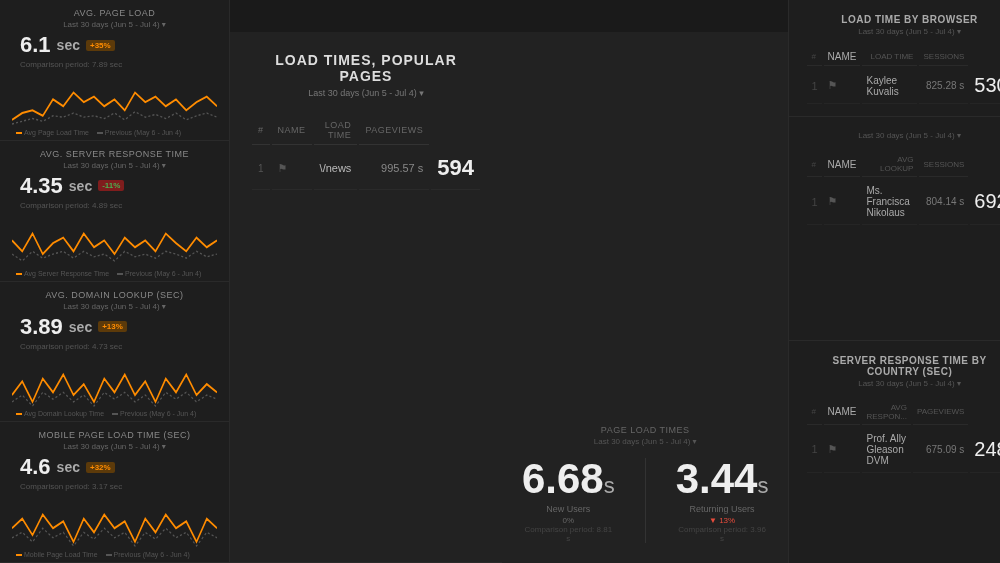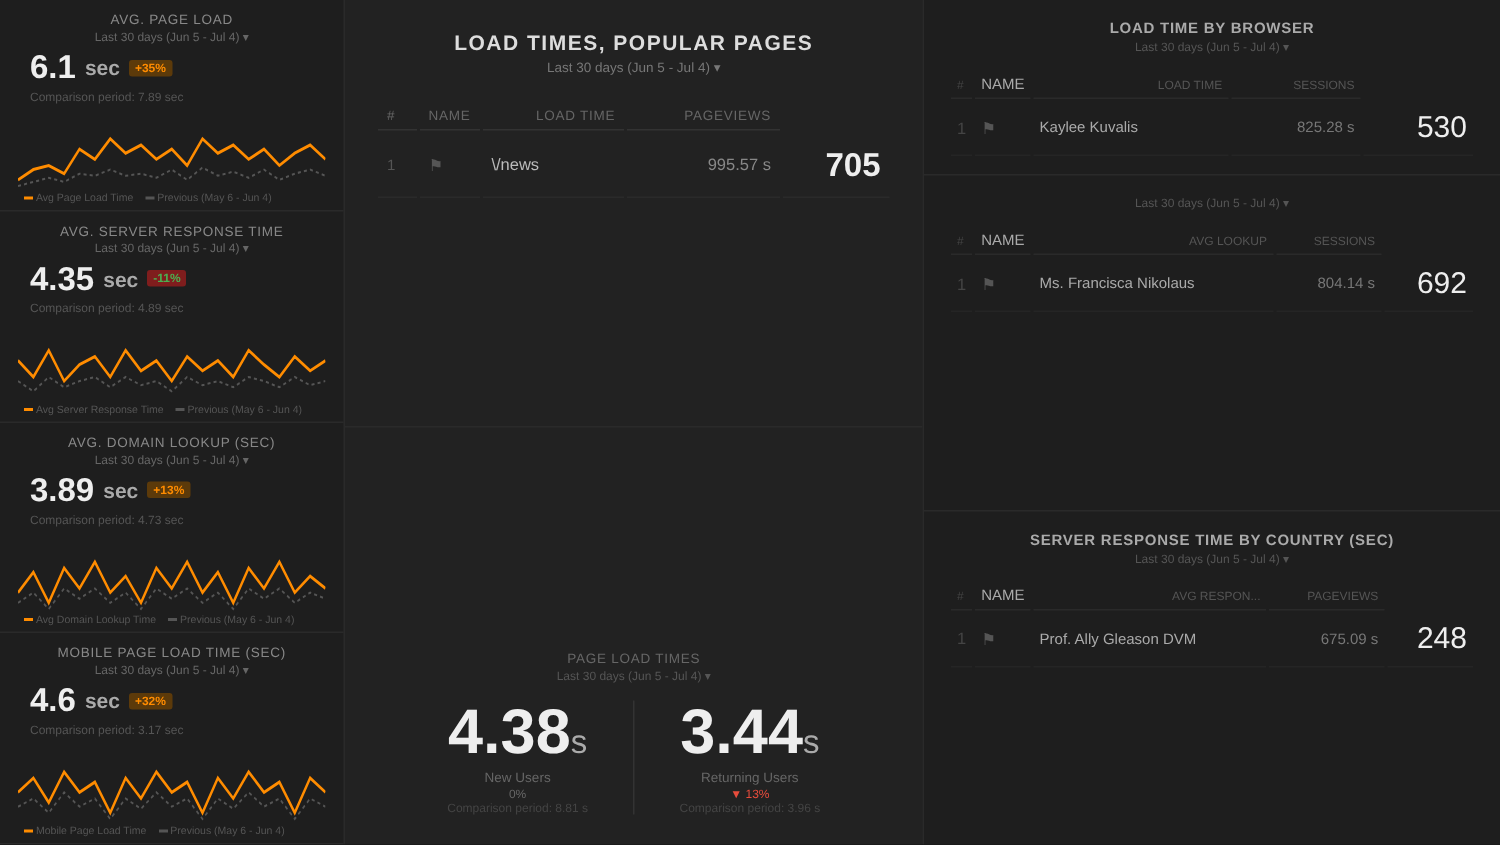--- a/index.html
+++ b/index.html
@@ -99,22 +99,23 @@
       display: inline-block;
       margin-right: 2px;
       vertical-align: middle;
     }
     .legend-orange { background: #ff8c00; }
     .legend-gray { background: #555; }
 
     
     .mid-col {
       display: flex;
-      flex-direction: column;
+      flex-direction: row;
       background: #222;
+      margin-top: 32px;
     }
     
     .popular-pages {
       flex: 1;
       padding: 20px 20px 10px;
       border-bottom: 1px solid #2a2a2a;
       display: flex;
       flex-direction: column;
     }
     .section-title {
@@ -388,33 +389,33 @@
             <th style="text-align:right">LOAD TIME</th>
             <th style="text-align:right">PAGEVIEWS</th>
           </tr>
         </thead>
         <tbody>
           <tr>
             <td class="row-num">1</td>
             <td style="width:16px;color:#555">⚑</td>
             <td class="row-name">\/news</td>
             <td class="row-metric">995.57 s</td>
-            <td class="row-value">705</td>
+            <td class="row-value">594</td>
           </tr>
         </tbody>
       </table>
     </div>
 
     <div class="page-load-section">
       <div class="page-load-title">PAGE LOAD TIMES</div>
       <div class="page-load-subtitle">Last 30 days (Jun 5 - Jul 4) ▾</div>
       <div class="page-load-values">
         <div class="page-load-item">
           <div>
-            <span class="big-value">4.38</span><span class="big-unit">s</span>
+            <span class="big-value">6.68</span><span class="big-unit">s</span>
           </div>
           <div class="page-load-label">New Users</div>
           <div class="page-load-change change-neutral">0%</div>
           <div class="page-load-compare">Comparison period: 8.81 s</div>
         </div>
         <div class="divider-v"></div>
         <div class="page-load-item">
           <div>
             <span class="big-value">3.44</span><span class="big-unit">s</span>
           </div>

